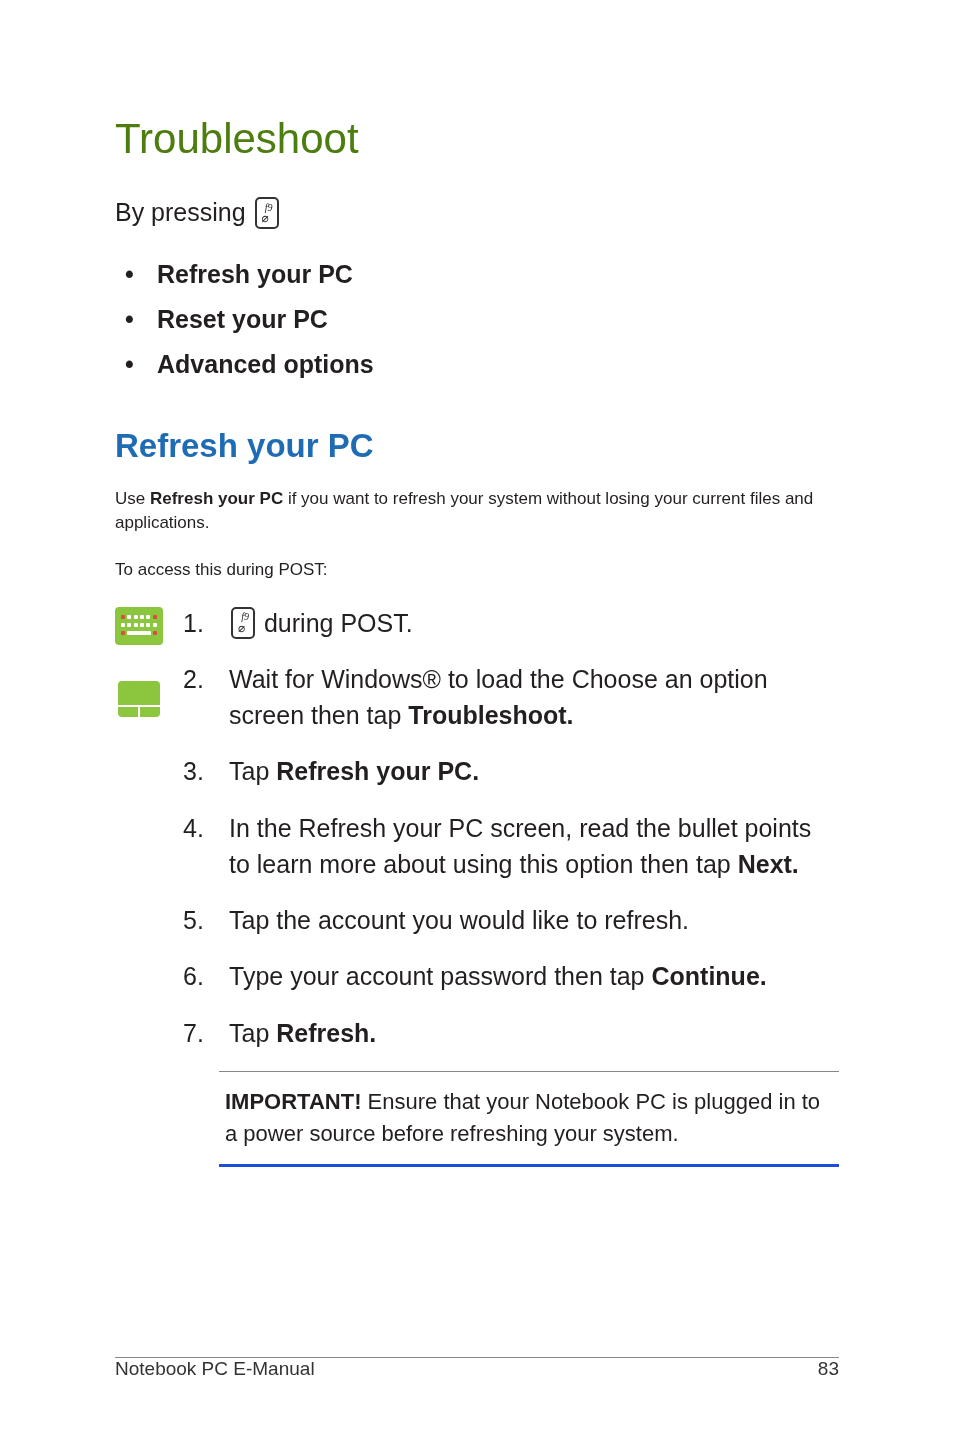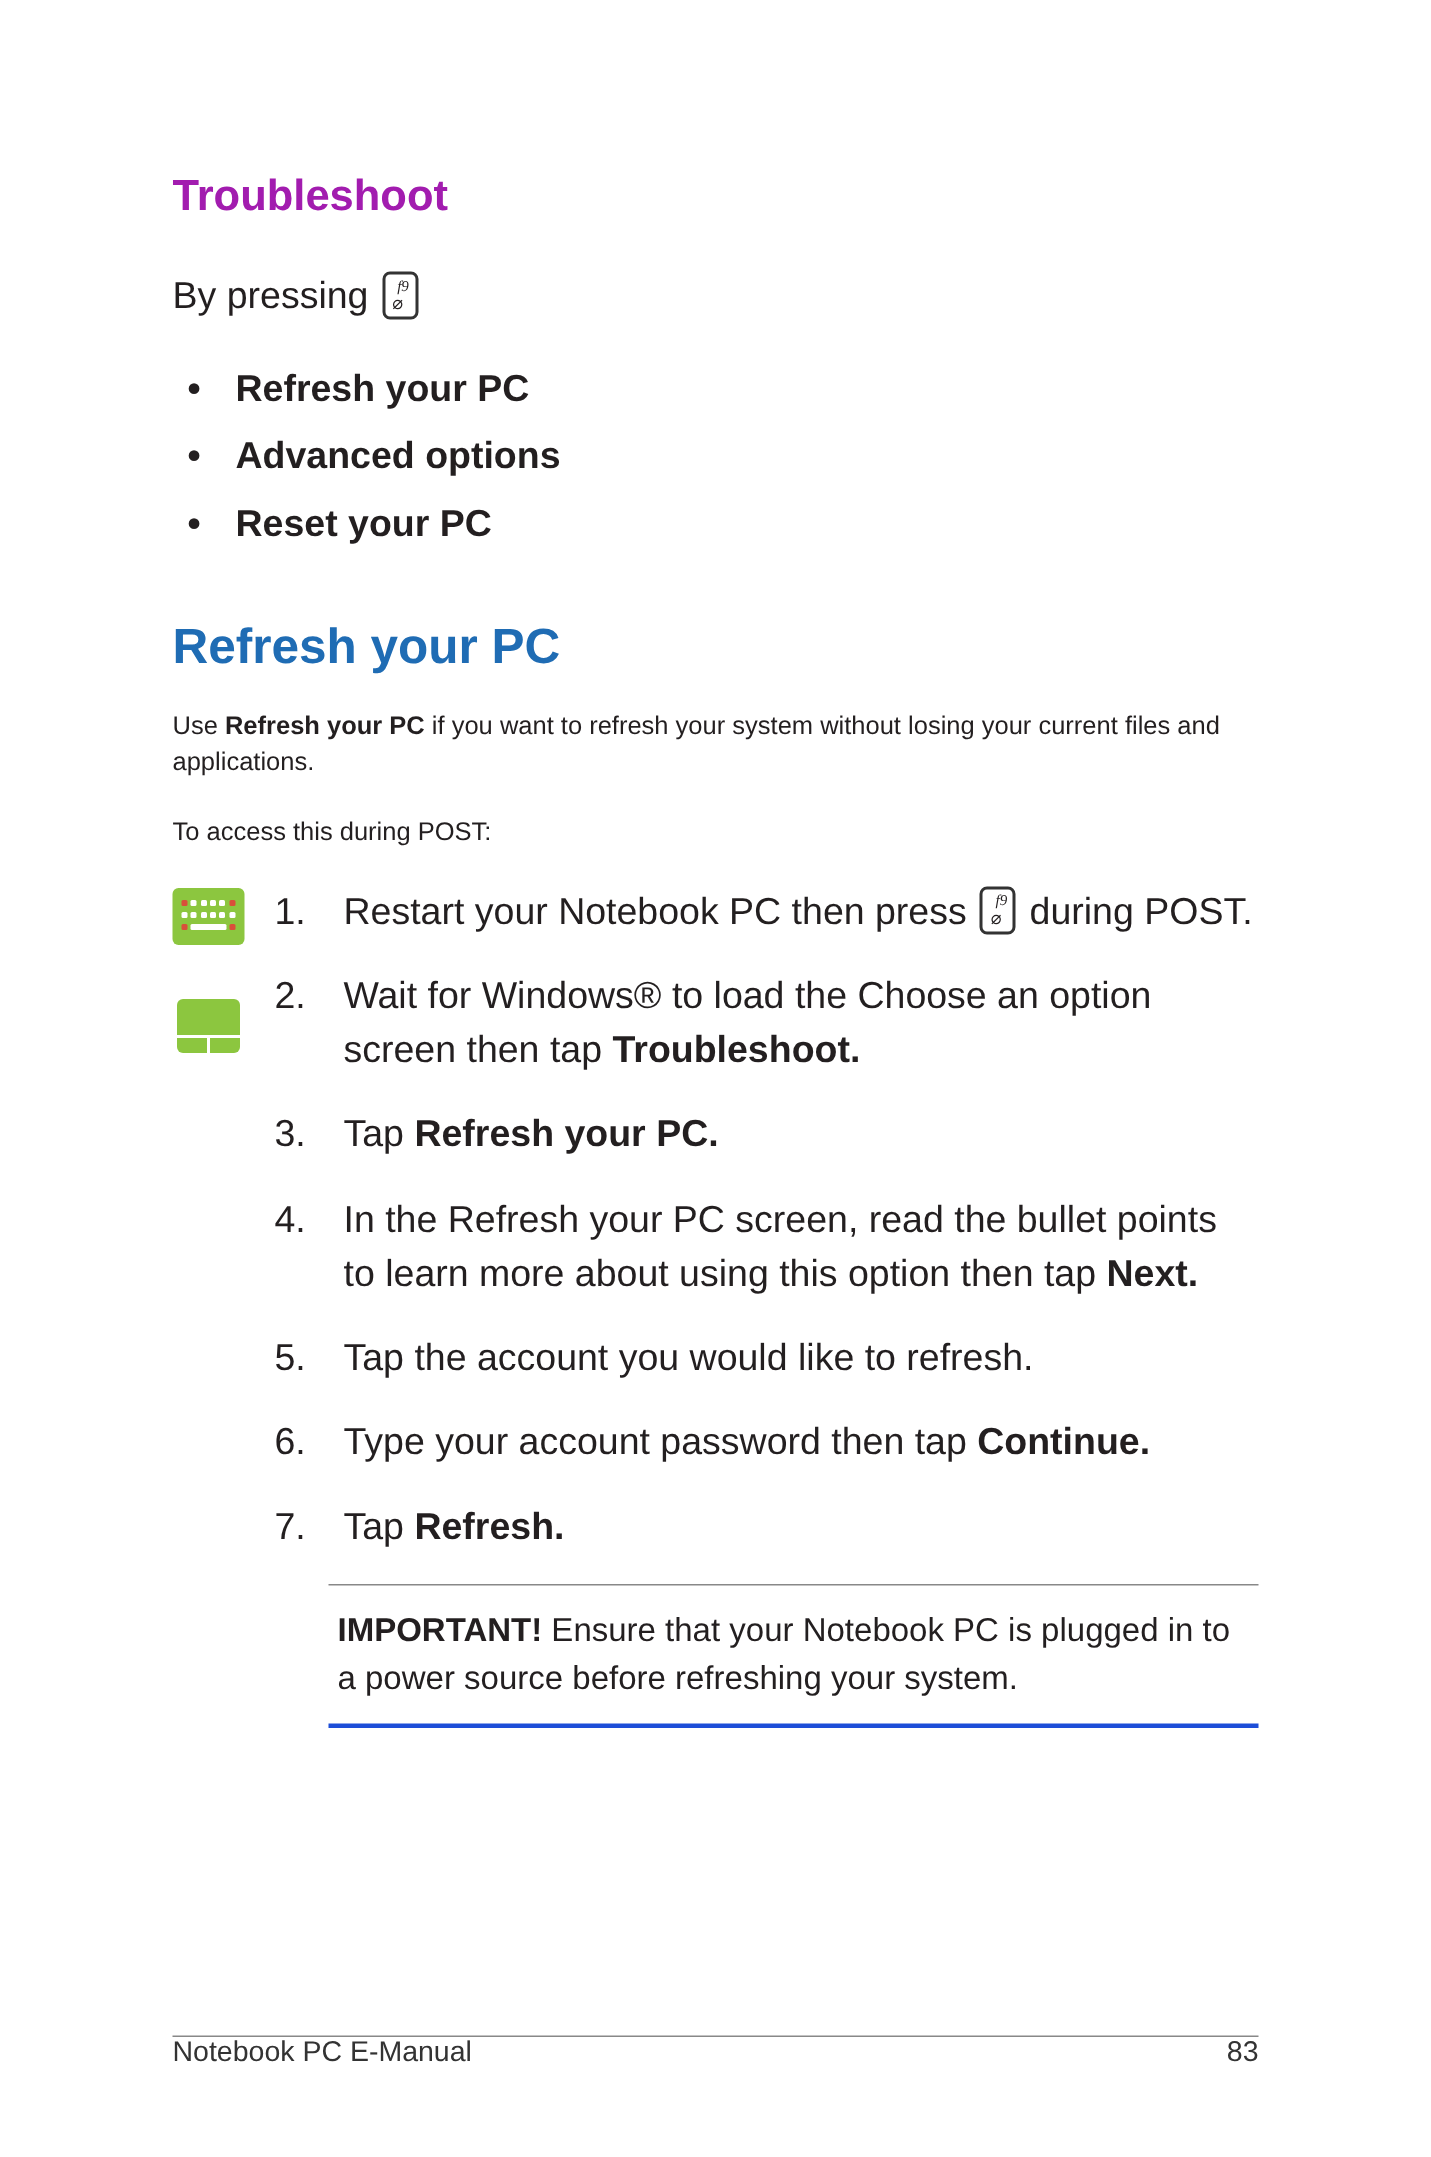--- a/index.html
+++ b/index.html
@@ -6,23 +6,23 @@
     body {
       width: 954px;
       height: 1438px;
       background: #fff;
       font-family: "Segoe UI", "Myriad Pro", Arial, sans-serif;
       color: #231f20;
       position: relative;
       padding: 115px 115px 0 115px;
     }
     .h1 {
-      color: #a21caf;
-      font-size: 29px;
-      font-weight: 700;
+      color: #4d7c0f;
+      font-size: 42px;
+      font-weight: 400;
       margin-bottom: 30px;
     }
     .intro {
       font-size: 25px;
       line-height: 1.55;
       margin-bottom: 28px;
     }
     .key {
       display: inline-block;
       vertical-align: -0.3em;
@@ -188,22 +188,22 @@
 <p class="intro">
   <span>By pressing </span>
   <span class="key">
     <span class="fnum">f9</span>
     <span class="glyph">⌀</span>
   </span>
 </p>
 
 <ul class="bullets">
   <li>Refresh your PC</li>
+  <li>Reset your PC</li>
   <li>Advanced options</li>
-  <li>Reset your PC</li>
 </ul>
 
 <h2 class="h2">Refresh your PC</h2>
 
 <p class="bodytext">
   <span>Use </span><b>Refresh your PC</b><span> if you want to refresh your system without losing your current files and applications.</span>
 </p>
 
 <p class="bodytext">To access this during POST:</p>
 
@@ -227,21 +227,20 @@
           <div class="space"></div>
           <div class="dot r"></div>
       </div>
     </div>
     <div class="icon-tp"></div>
   </div>
 
   <div style="flex:1">
     <ol class="steps">
       <li>
-        <span>Restart your Notebook PC then press </span>
         <span class="key">
           <span class="fnum">f9</span>
           <span class="glyph">⌀</span>
         </span>
         <span> during POST.</span>
       </li>
       <li>
         <span>Wait for Windows® to load the Choose an option screen then tap </span><b>Troubleshoot.</b>
       </li>
       <li>

